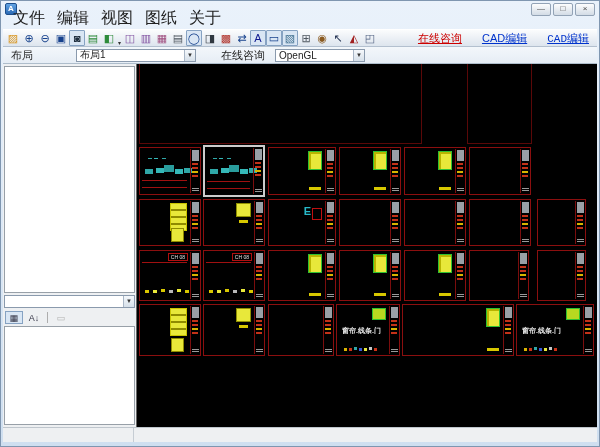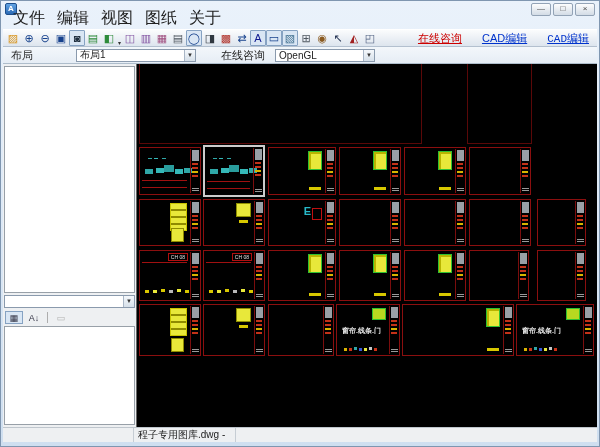--- a/index.html
+++ b/index.html
@@ -38,21 +38,21 @@
   .layoutbar{height:17px;display:flex;align-items:center;font-size:11px;color:#222;
     background:linear-gradient(#f3f7fb,#e6edf5);border-bottom:1px solid #aebdcb;padding:0 8px;}
   .combo{height:13px;background:#fff;border:1px solid #8a9aad;display:flex;align-items:center;
     font-size:10px;padding-left:3px;position:relative;}
   .combo .cv{white-space:nowrap;overflow:hidden;}
   .combo .arrow{margin-left:auto;width:11px;height:11px;flex:none;background:linear-gradient(#f5f8fb,#d6e0ea);
     border-left:1px solid #a9b6c6;font-size:6px;line-height:11px;text-align:center;color:#333;}
   .lb-label{white-space:nowrap;}
   #layout-combo{width:120px;margin-left:43px;}
   #mode-label{margin-left:25px;}
-  #mode-combo{width:100px;margin-left:10px;}
+  #mode-combo{width:90px;margin-left:10px;}
 
   
   .main{flex:1;display:flex;min-height:0;}
   .left-panel{width:133px;flex:none;background:#eef0f2;display:flex;flex-direction:column;padding:2px 1px 2px 1px;gap:2px;}
   .panel-box{background:#fff;border:1px solid #98a0a8;}
   .panel-top{height:227px;flex:none;}
   .panel-combo{flex:none;height:13px;}
   .panel-tools{height:14px;flex:none;display:flex;align-items:center;gap:2px;padding:0 1px;}
   .pt-icon{width:18px;height:13px;font-size:9px;line-height:12px;text-align:center;color:#334;border:1px solid transparent;}
   .pt-icon.pressed{border-color:#86a2c2;background:#d9e6f4;}
@@ -465,18 +465,17 @@
             <i class="m r"></i>
             <i class="b"></i>
           </span>
           <span class="txt">窗帘.线条.门</span>
         </div>
       </div>
   </div>
 
   <div class="statusbar">
     <span class="sb-seg sb-1"></span>
-    <span class="sb-seg sb-2">程子专用图库.dwg -</span>
     <span class="sb-seg sb-fill"></span>
   </div>
   <div class="bottom-strip"></div>
 
 </div>
 
 </body></html>

